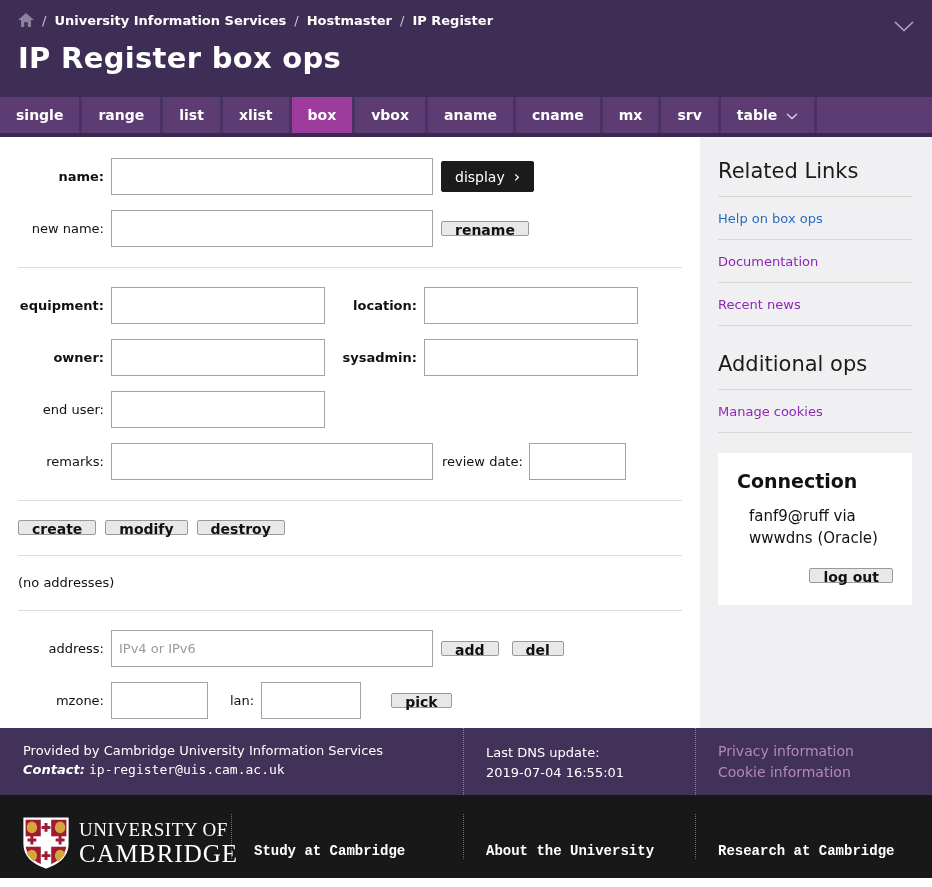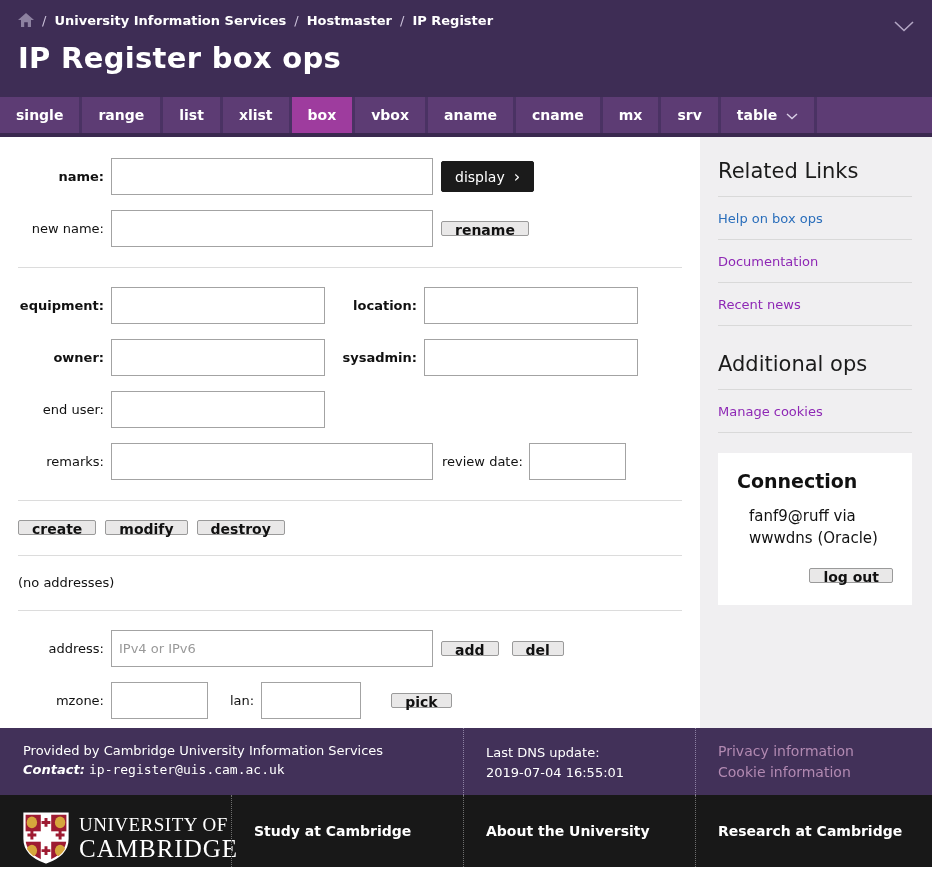--- a/index.html
+++ b/index.html
@@ -67,27 +67,27 @@
   .pfooter { height:67px; background:var(--footer-bg); color:#fff; display:flex; font-size:13px; }
   .pf-col1 { width:463px; padding:15px 0 0 23px; }
   .pf-col1 .line1 { margin-bottom:4px; }
   .pf-contact-label { font-weight:700;font-style:italic; }
   .pf-email { font-family:"DejaVu Sans Mono", monospace; font-size:13px; }
   .pf-col2 { width:232px; border-left:1px dotted var(--footer-dot); padding:15px 0 0 22px; line-height:1.55; }
   .pf-col3 { flex:1; border-left:1px dotted var(--footer-dot); padding:13px 0 0 22px; }
   .pf-col3 a { display:block; color:var(--footer-link); text-decoration:none; font-size:14px; line-height:1.5; }
 
   
-  .bfooter { height:72px; background:var(--bfooter-bg); display:flex; color:#fff; }
+  .bfooter { height:83px; background:var(--bfooter-bg); display:flex; color:#fff;align-items:center; }
   .bf-logo { width:231px; padding:17px 0 0 23px; display:flex; align-items:flex-start; gap:10px; }
   .bf-logotext { font-family:"Liberation Serif", serif; color:#fff; margin-top:3px; }
   .bf-logotext .l1 { font-size:19px; letter-spacing:.5px; line-height:1.1; }
   .bf-logotext .l2 { font-size:25px; letter-spacing:1px; line-height:1.05; }
   .bf-col { width:232px; border-left:1px dotted #6e6e6e; padding:26px 0 0 22px; }
-  .bf-col a { color:#fff; font-weight:700; font-size:14px; text-decoration:none; }
+  .bf-col a { color:#fff; font-weight:700; font-size:14px; text-decoration:none;font-family:Liberation Mono, monospace; }
 </style>
 </head>
 <body>
 
 <div class="page">
 
   <header class="site-header">
     <div class="breadcrumb">
       <span class="home-ico">
         <svg width="16" height="14" viewBox="0 0 16 14">

